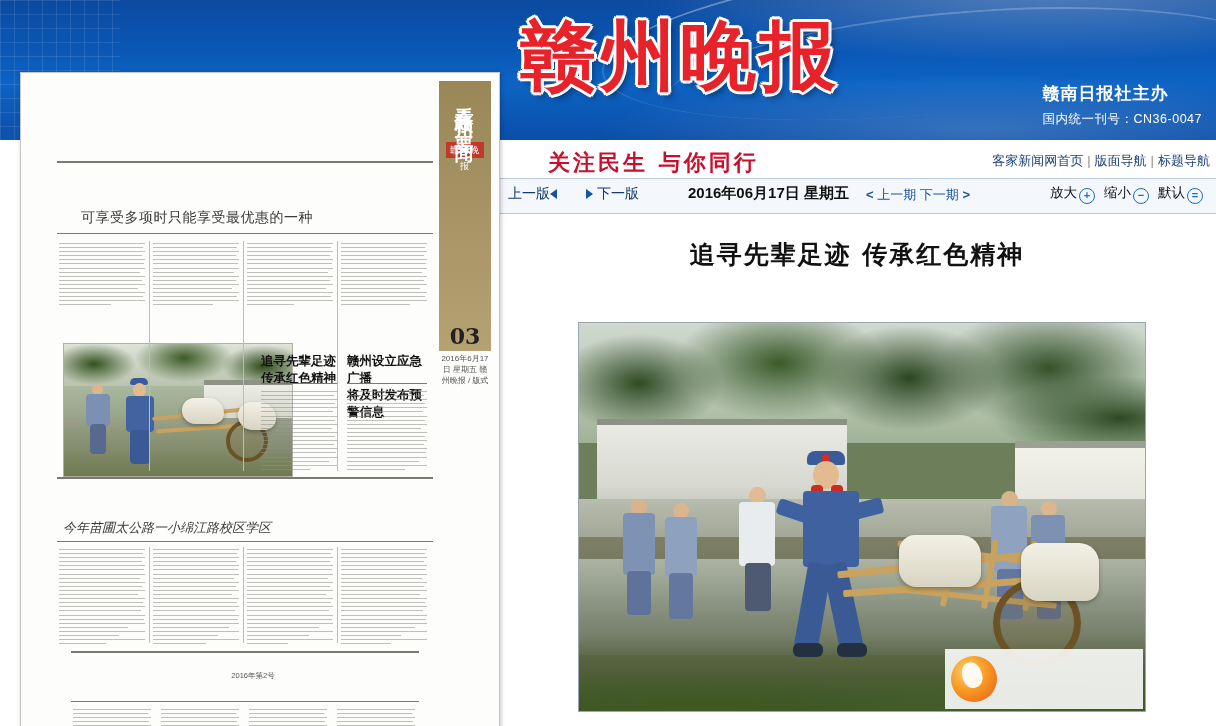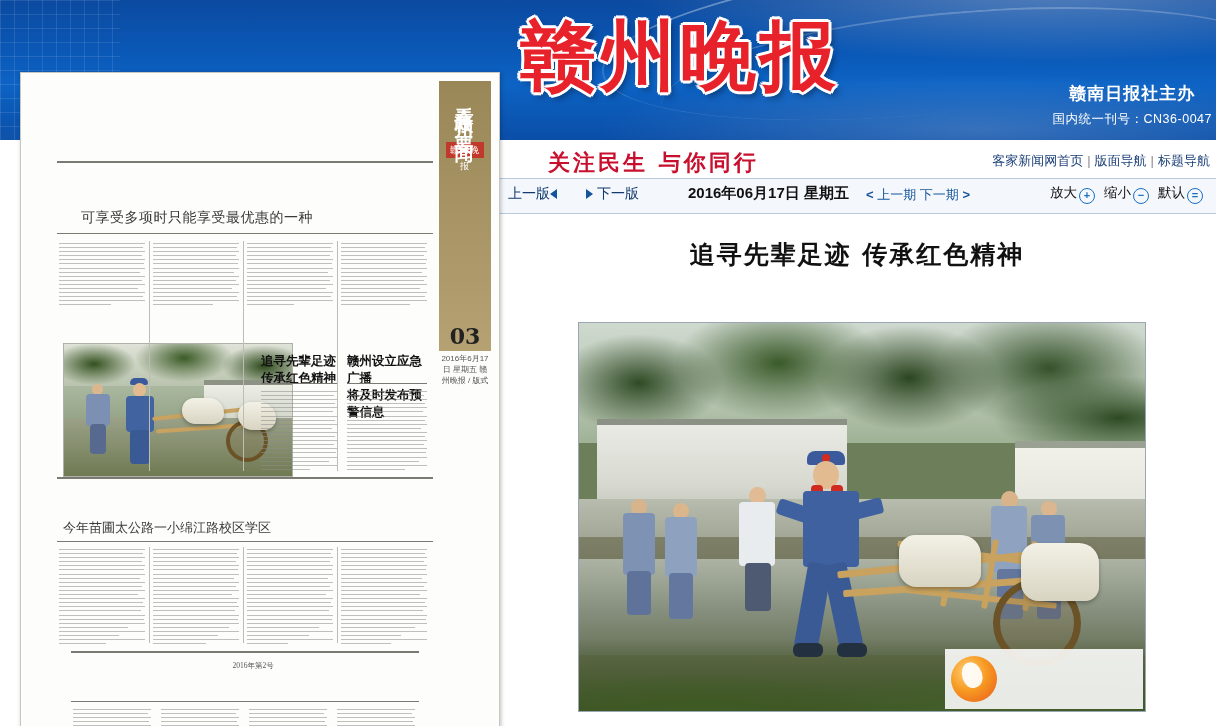--- a/index.html
+++ b/index.html
@@ -47,21 +47,21 @@
     font-family:"DejaVu Serif", serif;
     font-size:76px;font-weight:bold;color:#e8222a;
     letter-spacing:4px;
     text-shadow:
       2px 2px 0 #ffffff, -2px 2px 0 #ffffff, 2px -2px 0 #ffffff, -2px -2px 0 #ffffff,
       0 3px 0 #ffffff, 3px 0 0 #ffffff, -3px 0 0 #ffffff, 0 -3px 0 #ffffff,
       4px 5px 6px rgba(0,0,0,0.35);
     white-space:nowrap;
   }
   .sponsor{
-    position:absolute;right:4px;top:82px;text-align:center;color:#ffffff;
+    position:absolute;right:14px;top:82px;text-align:left;color:#ffffff;
   }
   .sponsor .s1{font-size:17px;font-weight:bold;letter-spacing:1px;}
   .sponsor .s2{font-size:12.5px;margin-top:6px;letter-spacing:0.5px;}
 
   
   .sloganbar{
     position:absolute;left:0;top:140px;width:1216px;height:42px;background:#ffffff;
   }
   .slogan{
     position:absolute;left:548px;top:148px;
@@ -205,28 +205,28 @@
   }
   .p-sub1{
     position:absolute;left:60px;top:136px;width:350px;
     font-size:14px;color:#3a3a3a;letter-spacing:0.5px;
   }
   .p-head2{
     position:absolute;left:40px;top:412px;width:380px;
     font-family:"DejaVu Serif", serif;font-size:25px;font-weight:bold;color:#111;
   }
   .p-sub2{
-    position:absolute;left:42px;top:446px;width:380px;font-size:13px;color:#3a3a3a;
+    position:absolute;left:42px;top:446px;width:380px;font-size:13px;color:#3a3a3a;font-style:italic;
   }
   .p-notice{
     position:absolute;left:56px;top:585px;width:352px;text-align:center;
   }
   .p-notice .n1{font-family:"DejaVu Serif", serif;font-size:13.5px;font-weight:bold;color:#111;line-height:1.5;}
   .p-notice .n2{font-family:"DejaVu Serif", serif;font-size:13.5px;font-weight:bold;color:#111;line-height:1.5;}
-  .p-notice .n3{font-size:7.5px;color:#555;margin-top:3px;font-family:Liberation Serif, serif;}
+  .p-notice .n3{font-size:7.5px;color:#555;margin-top:13px;}
   .p-sub-head{
     position:absolute;font-family:"DejaVu Serif", serif;font-size:12.5px;font-weight:bold;color:#111;line-height:1.35;
   }
   .p-photo{
     position:absolute;left:42px;top:270px;width:228px;height:132px;
     border:1px solid #b0b0a8;overflow:hidden;
     background:linear-gradient(180deg,#c9cfc2 0%,#9fae93 45%,#77855f 100%);
   }
   .p-photo .pp-sky{position:absolute;left:0;top:0;width:228px;height:42px;
     background:linear-gradient(180deg,#dfe3d8,#b9c3ad);}

